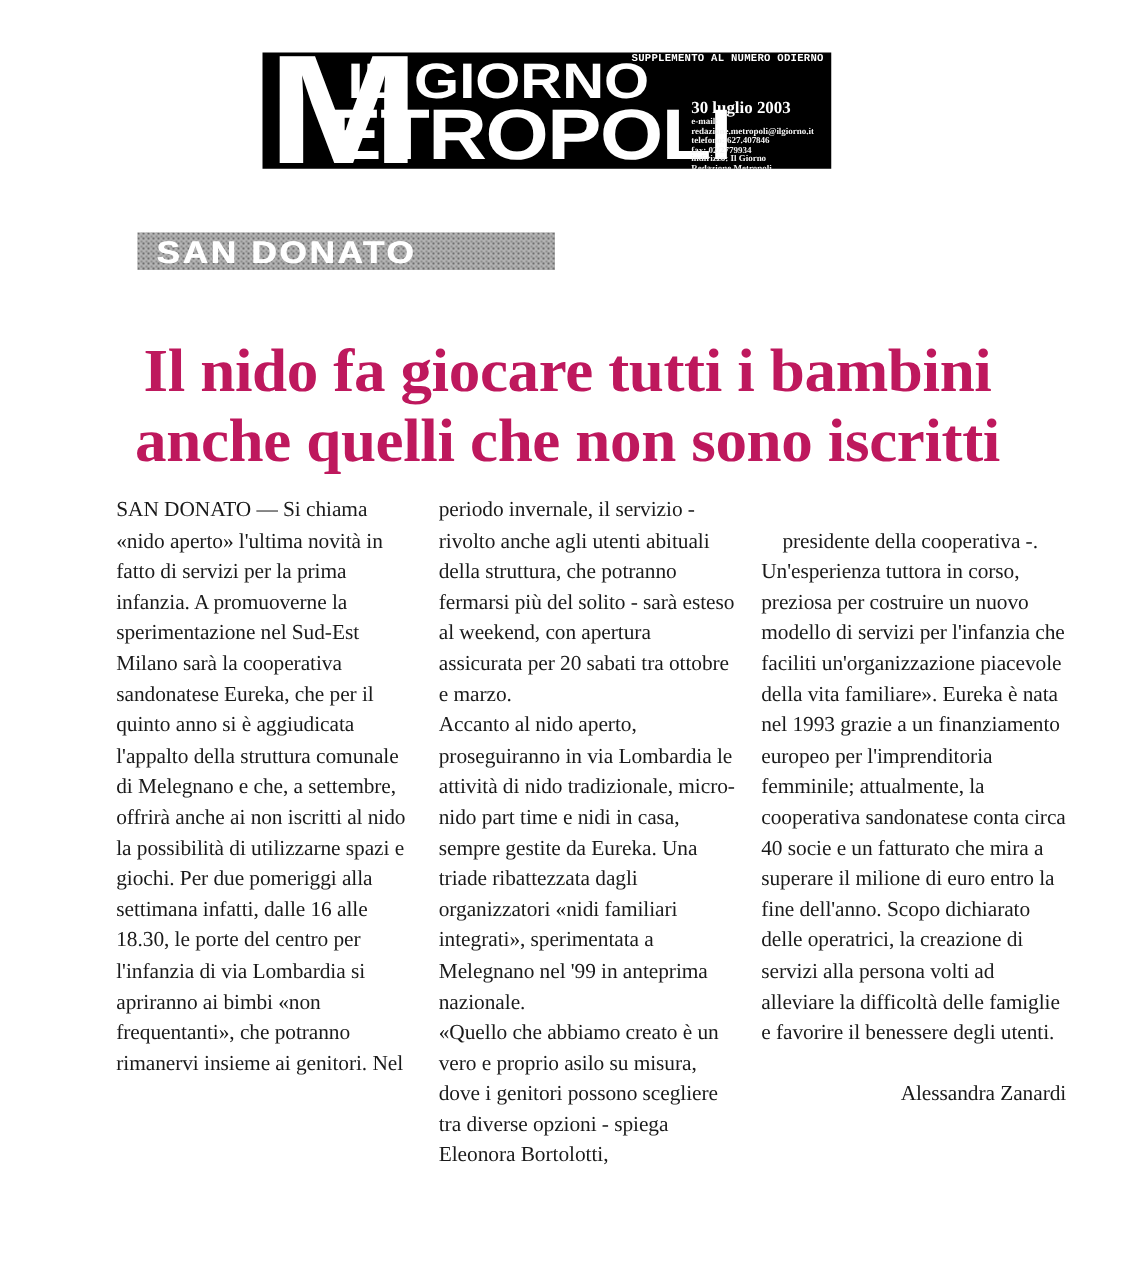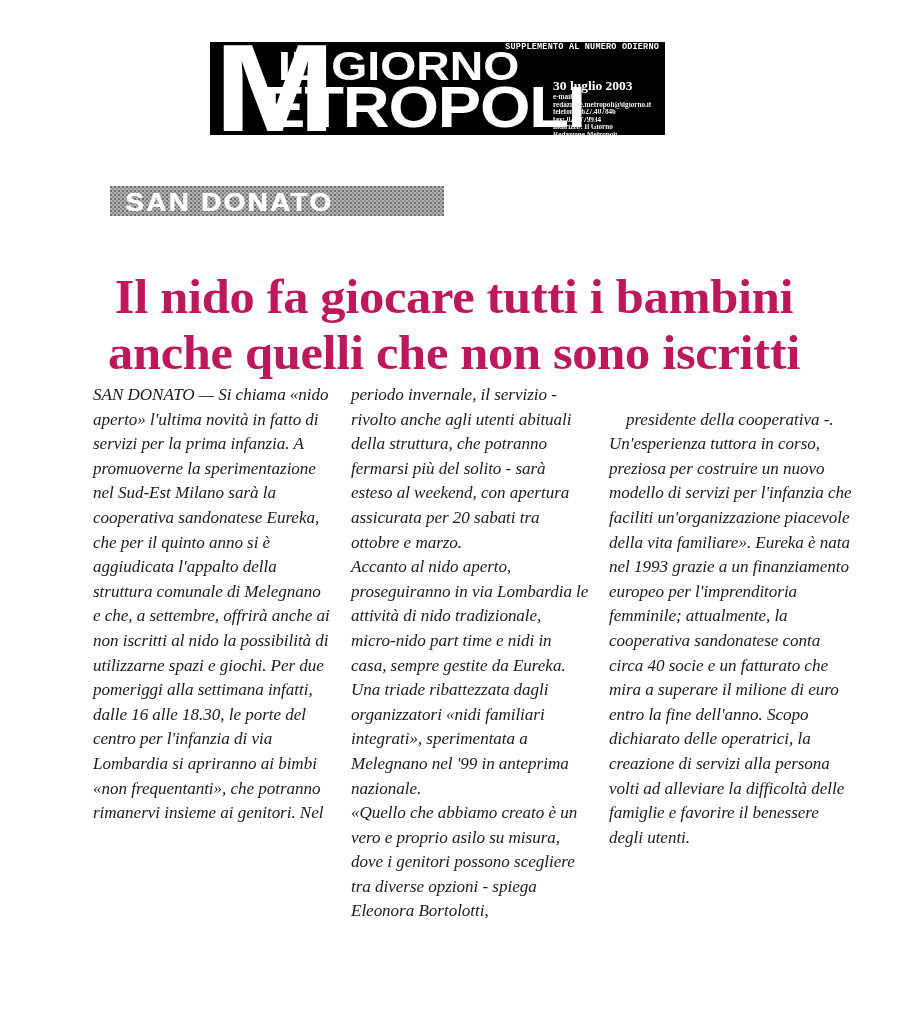--- a/index.html
+++ b/index.html
@@ -152,25 +152,24 @@
   }
   #headline .hl-line {
     display: block;
     transform: scaleX(1.03);
   }
 
   
   #article-body {
     position: absolute;
     left: 93px;
-    top: 383px;
+    top: 396px;
     width: 760px;
     display: flex;
     gap: 19px;
-    font-style: italic;
   }
   .column {
     width: 240px;
     font-family: "Liberation Serif", "DejaVu Serif", serif;
     font-size: 17.1px;
     line-height: 24.6px;
     color: #1a1a1a;
     letter-spacing: -0.05px;
     white-space: pre-wrap;
   }
@@ -213,14 +212,15 @@
 </h1>
 
 <div id="article-body">
   <div class="column col-1">SAN DONATO — Si chiama «nido aperto» l'ultima novità in fatto di servizi per la prima infanzia. A promuoverne la sperimentazione nel Sud-Est Milano sarà la cooperativa sandonatese Eureka, che per il quinto anno si è aggiudicata l'appalto della struttura comunale di Melegnano e che, a settembre, offrirà anche ai non iscritti al nido la possibilità di utilizzarne spazi e giochi. Per due pomeriggi alla settimana infatti, dalle 16 alle 18.30, le porte del centro per l'infanzia di via Lombardia si apriranno ai bimbi «non frequentanti», che potranno rimanervi insieme ai genitori. Nel</div>
   <div class="column col-2">periodo invernale, il servizio - rivolto anche agli utenti abituali della struttura, che potranno fermarsi più del solito - sarà esteso al weekend, con apertura assicurata per 20 sabati tra ottobre e marzo.
 Accanto al nido aperto, proseguiranno in via Lombardia le attività di nido tradizionale, micro-nido part time e nidi in casa, sempre gestite da Eureka. Una triade ribattezzata dagli organizzatori «nidi familiari integrati», sperimentata a Melegnano nel '99 in anteprima nazionale.
 «Quello che abbiamo creato è un vero e proprio asilo su misura, dove i genitori possono scegliere tra diverse opzioni - spiega Eleonora Bortolotti,</div>
   <div class="column col-3">
     <span>presidente della cooperativa -.
 Un'esperienza tuttora in corso, preziosa per costruire un nuovo modello di servizi per l'infanzia che faciliti un'organizzazione piacevole della vita familiare». Eureka è nata nel 1993 grazie a un finanziamento europeo per l'imprenditoria femminile; attualmente, la cooperativa sandonatese conta circa 40 socie e un fatturato che mira a superare il milione di euro entro la fine dell'anno. Scopo dichiarato delle operatrici, la creazione di servizi alla persona volti ad alleviare la difficoltà delle famiglie e favorire il benessere degli utenti.</span>
+    <span class="byline">Alessandra Zanardi</span>
   </div>
 </div>
 
 </body></html>

